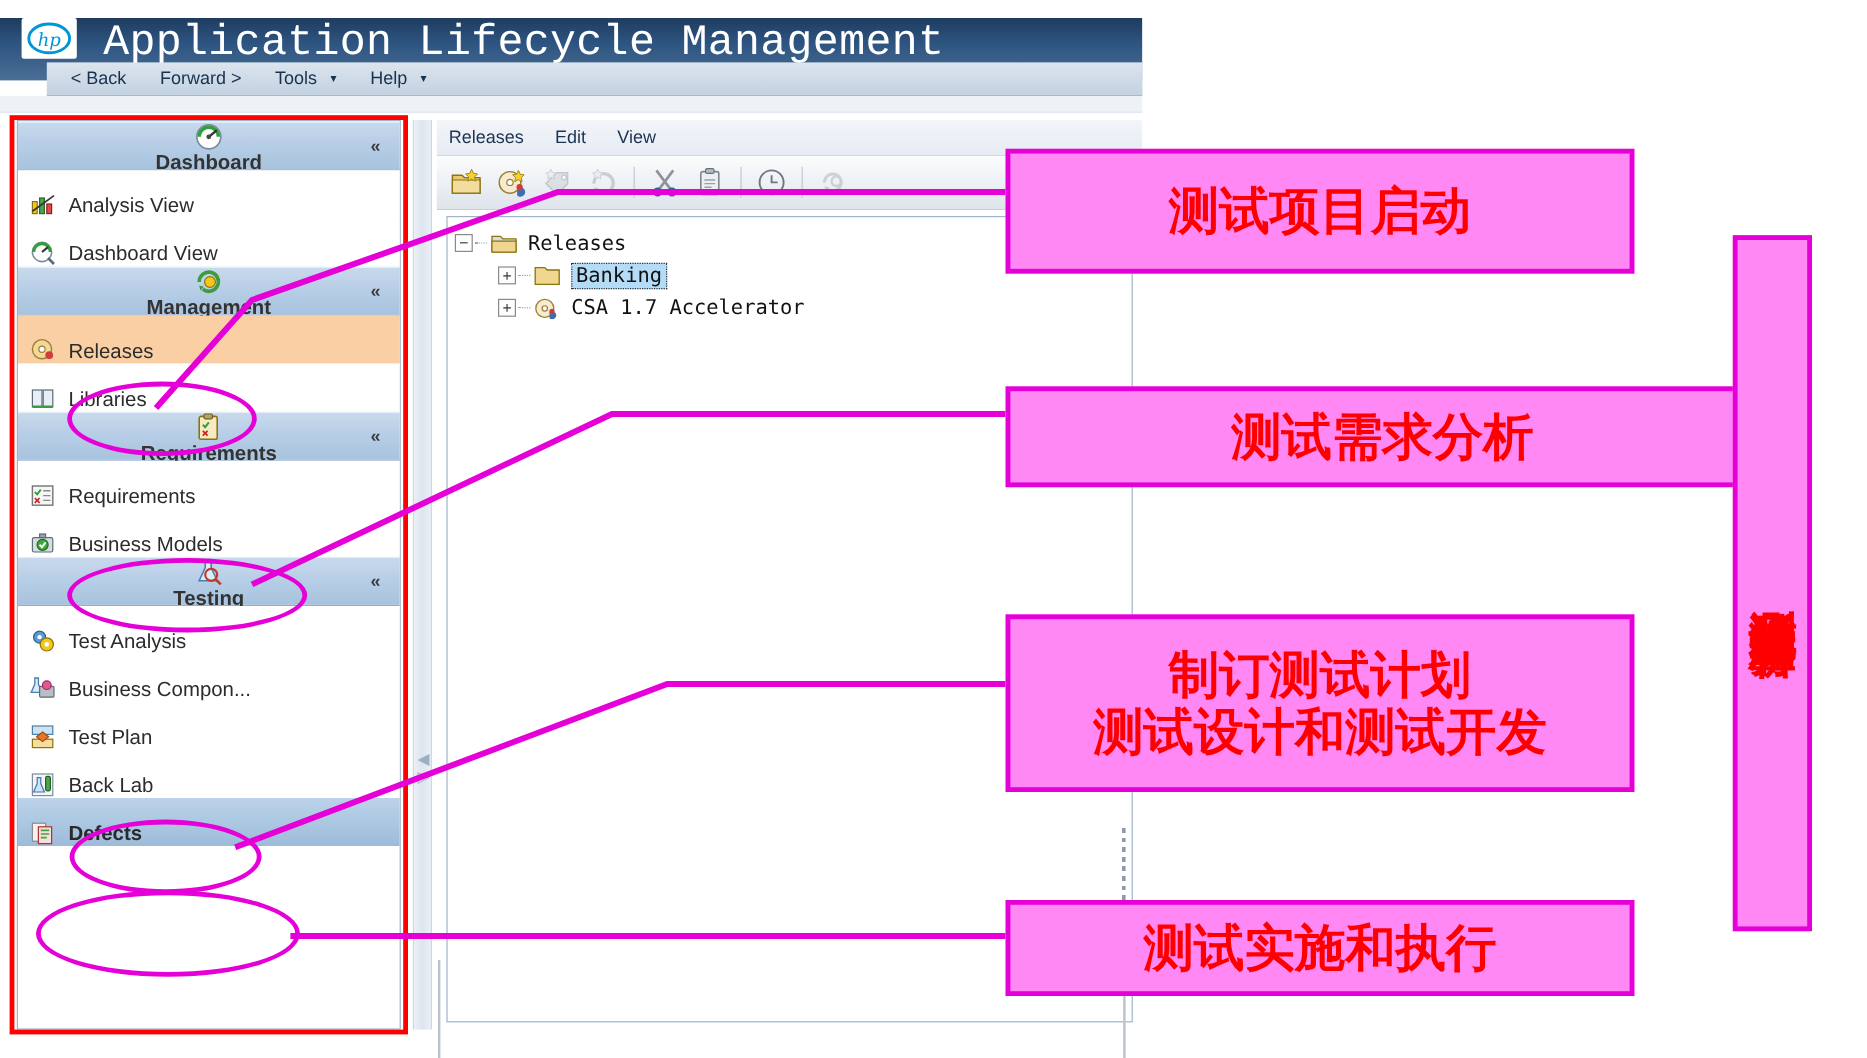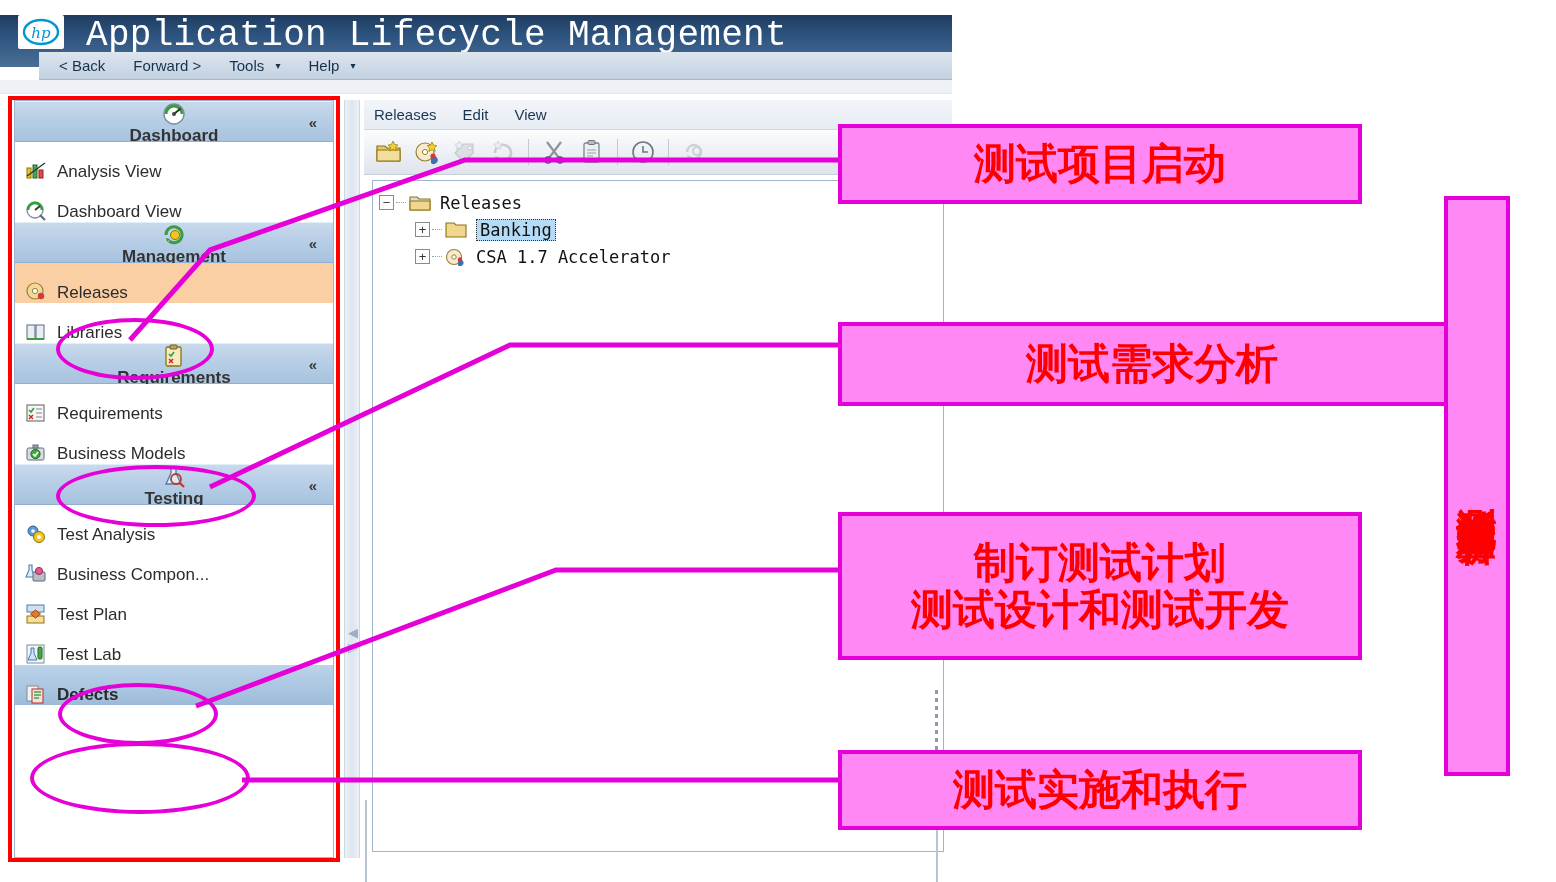--- a/index.html
+++ b/index.html
@@ -156,21 +156,21 @@
   #rule-right { position:absolute; left: 936px; top: 790px; width:2px; height: 92px; background:#b9c4cf; }
 
   
   .callout {
     position: absolute; background: #ff88f4; border: 4px solid #e500d8;
     display:flex; align-items:center; justify-content:center;
     color: #ff0000; font-weight: bold; text-align:center;
     font-family: "DejaVu Sans", sans-serif;
     line-height: 1.12;
   }
-  #callout-1 { left: 838px; top: 124px; width: 524px; height: 80px; font-size: 42px; }
+  #callout-1 { left: 838px; top: 124px; width: 524px; height: 104px; font-size: 42px; }
   #callout-2 { left: 838px; top: 322px; width: 628px; height: 84px; font-size: 42px; }
   #callout-3 { left: 838px; top: 512px; width: 524px; height: 148px; font-size: 42px; flex-direction:column; }
   #callout-4 { left: 838px; top: 750px; width: 524px; height: 80px; font-size: 42px; }
 
   #callout-vert {
     position: absolute; left: 1444px; top: 196px; width: 66px; height: 580px;
     background: #ff88f4; border: 4px solid #e500d8;
     display:flex; align-items:center; justify-content:center;
     color:#ff0000; font-weight:bold; font-size: 40px;
     font-family: "DejaVu Sans", sans-serif;
@@ -377,21 +377,21 @@
         <span>Test Plan</span>
       </div>
       <div class="sb-item">
         <span class="ico">
           <svg width="22" height="22" viewBox="0 0 22 22">
             <rect x="2" y="2" width="17" height="18" fill="#f3f6f9" stroke="#7d8c9c"></rect>
             <path d="M6 5 h3 v5 l3 7 H3 L6 10 z" fill="#cfe3f5" stroke="#3f79ad"></path>
             <rect x="13" y="4" width="4" height="12" rx="1.4" fill="#4aa84a" stroke="#20621f"></rect>
           </svg>
         </span>
-        <span>Test Lab</span>
+        <span>Back Lab</span>
       </div>
       <div class="sb-item selected-blue">
         <span class="ico">
           <svg width="22" height="22" viewBox="0 0 22 22">
             <rect x="2" y="3" width="11" height="15" fill="#f2f2f2" stroke="#8a8a8a"></rect>
             <rect x="7" y="6" width="11" height="14" fill="#f9dede" stroke="#b03030"></rect>
             <path d="M9 9 h7 M9 12 h7 M9 15 h5" stroke="#3fa83f" stroke-width="1.4"></path>
           </svg>
         </span>
         <span>Defects</span>

